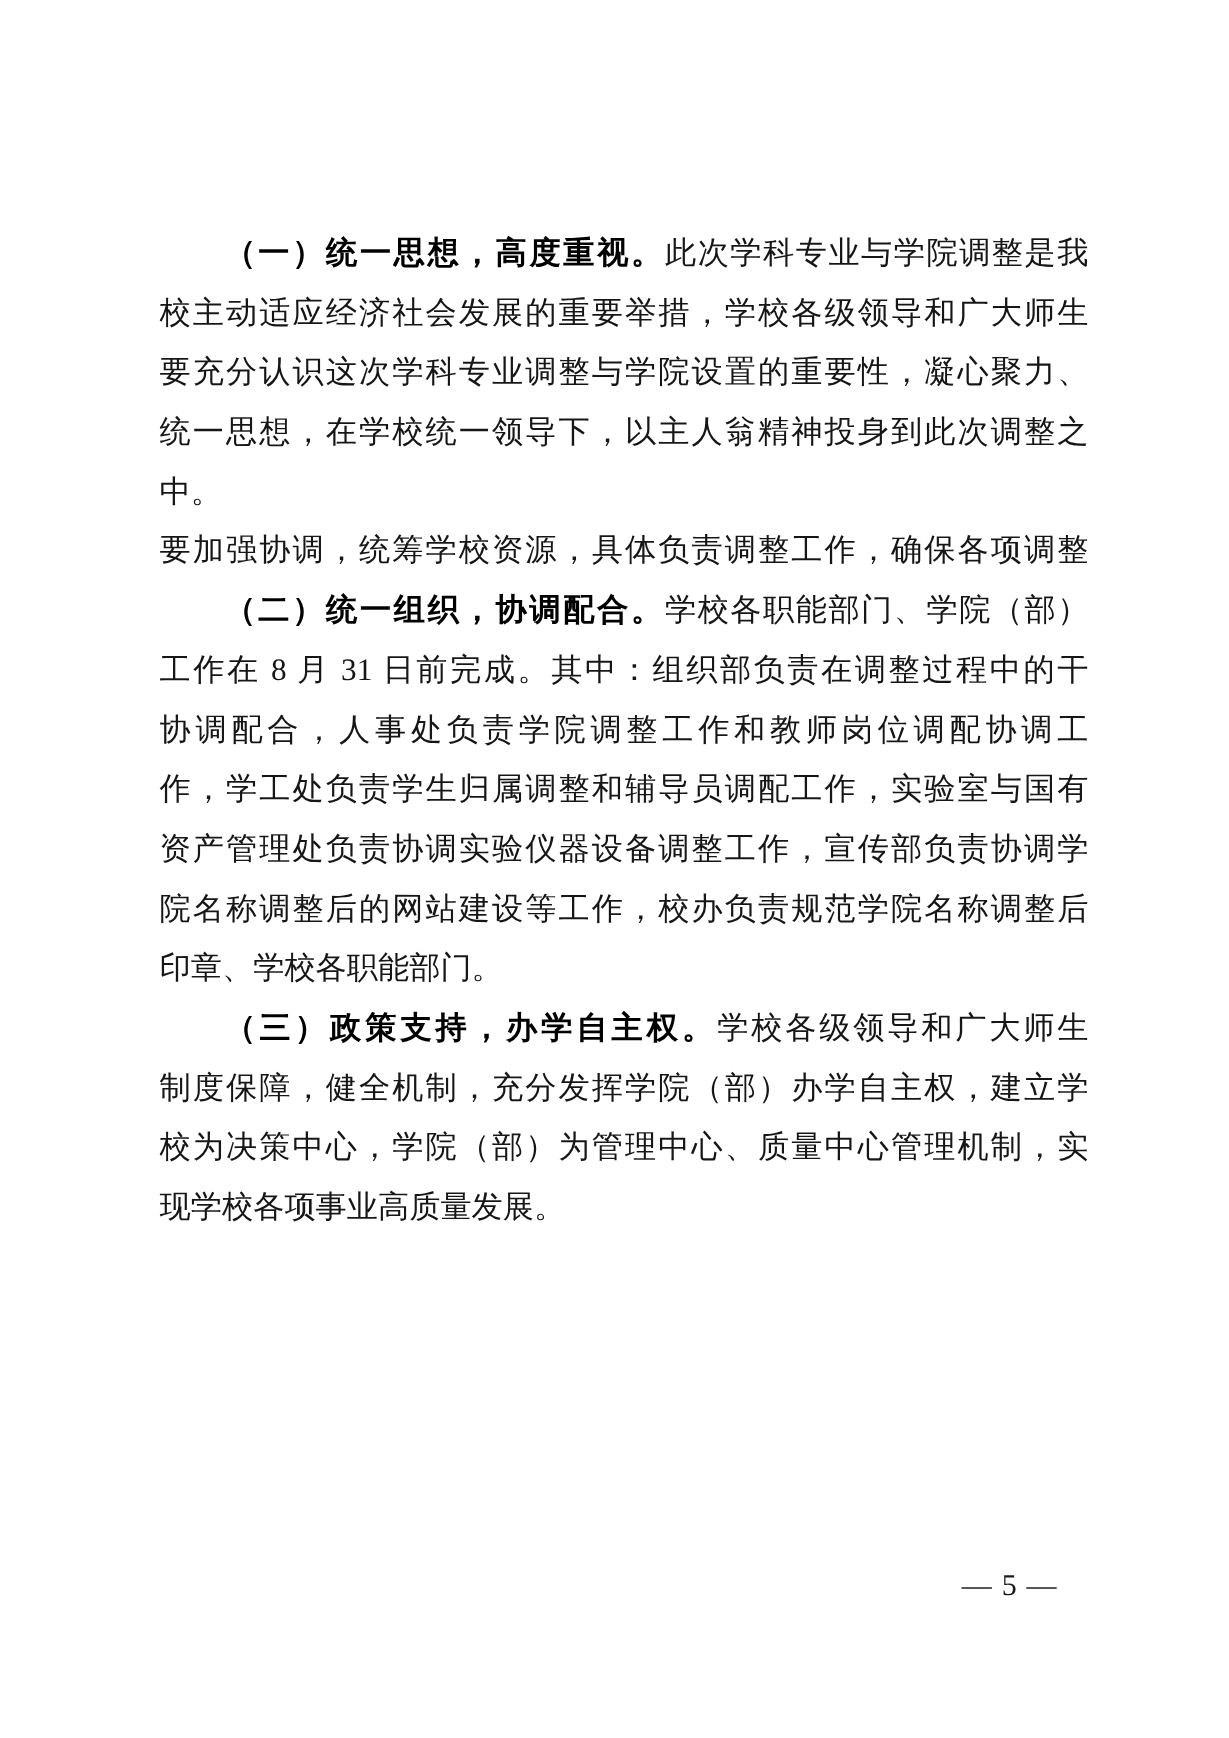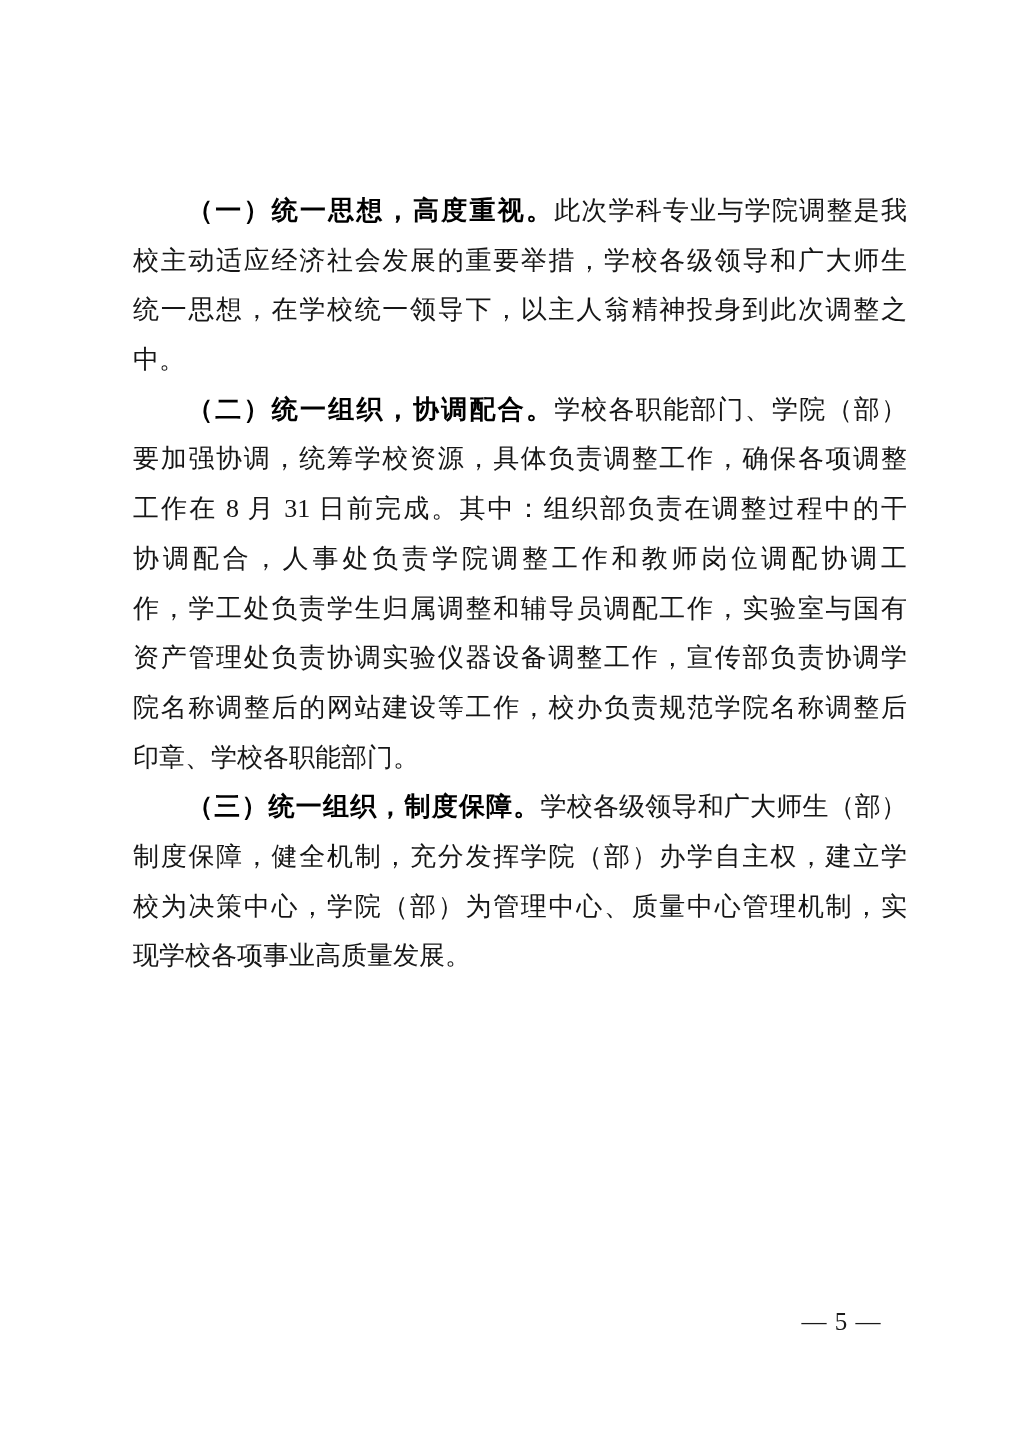--- a/index.html
+++ b/index.html
@@ -68,37 +68,38 @@
 </head>
 <body>
 
 <div class="page">
 
   <div class="doc-content">
 
     <div class="para">
       <div class="line first"><span class="head">（一）统一思想，高度重视。</span><span>此次学科专业与学院调整是我</span></div>
       <div class="line">校主动适应经济社会发展的重要举措，学校各级领导和广大师生</div>
+      <div class="line">要充分认识这次学科专业调整与学院设置的重要性，凝心聚力、</div>
       <div class="line">统一思想，在学校统一领导下，以主人翁精神投身到此次调整之</div>
       <div class="line lastline">中。</div>
     </div>
 
     <div class="para">
+      <div class="line">要加强协调，统筹学校资源，具体负责调整工作，确保各项调整</div>
       <div class="line first"><span class="head">（二）统一组织，协调配合。</span><span>学校各职能部门、学院（部）</span></div>
-      <div class="line">要加强协调，统筹学校资源，具体负责调整工作，确保各项调整</div>
       <div class="line">工作在 8 月 31 日前完成。其中：组织部负责在调整过程中的干</div>
       <div class="line">协调配合，人事处负责学院调整工作和教师岗位调配协调工</div>
       <div class="line">作，学工处负责学生归属调整和辅导员调配工作，实验室与国有</div>
       <div class="line">资产管理处负责协调实验仪器设备调整工作，宣传部负责协调学</div>
       <div class="line">院名称调整后的网站建设等工作，校办负责规范学院名称调整后</div>
       <div class="line lastline">印章、学校各职能部门。</div>
     </div>
 
     <div class="para">
-      <div class="line first"><span class="head">（三）统一组织，制度保障。</span><span>学校各级领导和广大师生（部）</span></div>
+      <div class="line first"><span class="head">（三）政策支持，办学自主权。</span><span>学校各级领导和广大师生（部）</span></div>
       <div class="line">制度保障，健全机制，充分发挥学院（部）办学自主权，建立学</div>
       <div class="line">校为决策中心，学院（部）为管理中心、质量中心管理机制，实</div>
       <div class="line lastline">现学校各项事业高质量发展。</div>
     </div>
 
   </div>
 
   <div class="footer">— 5 —</div>
 
 </div>

